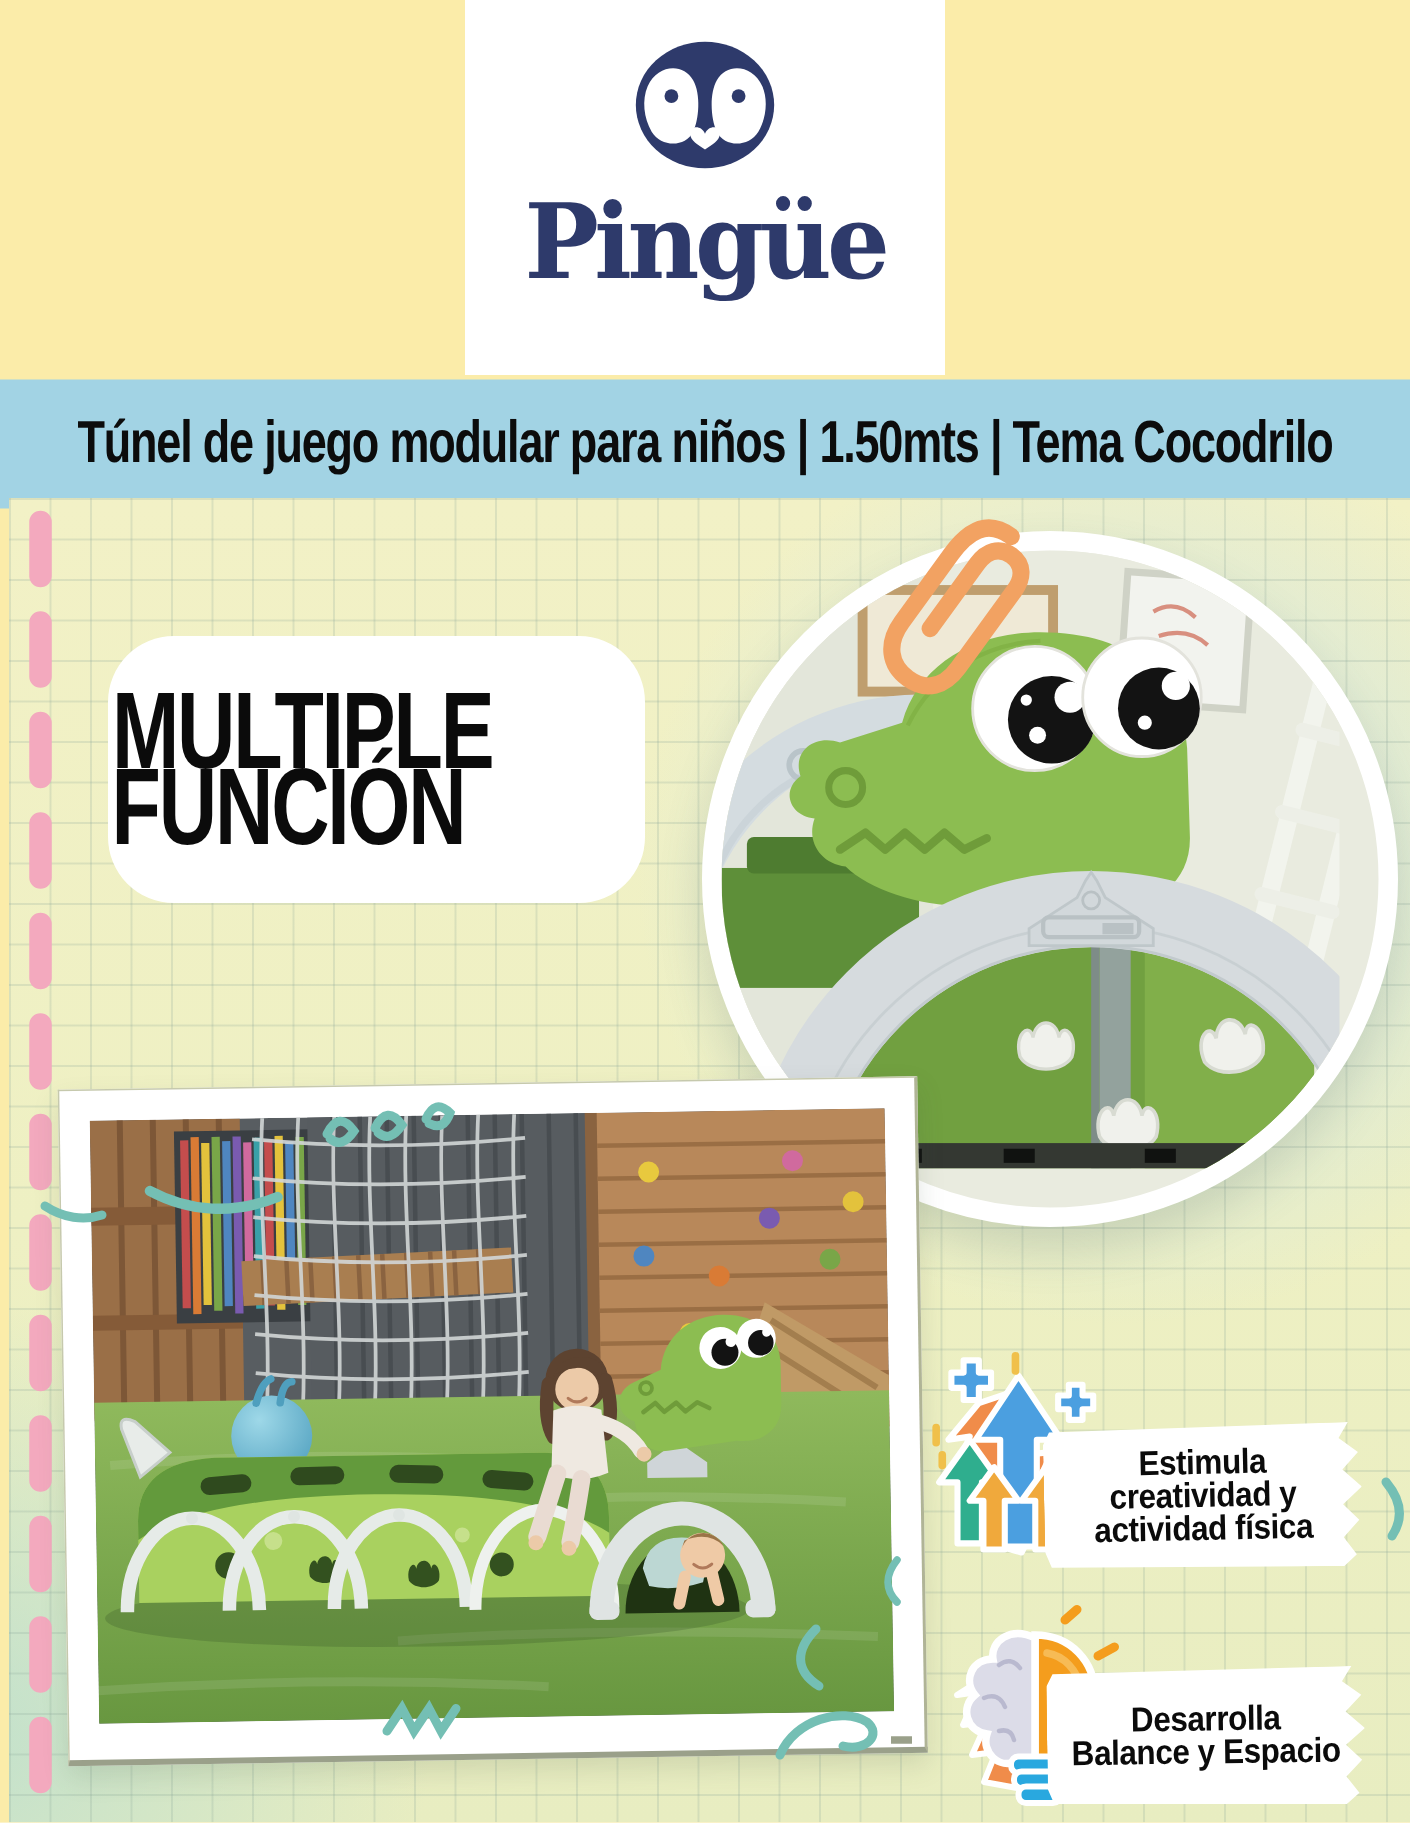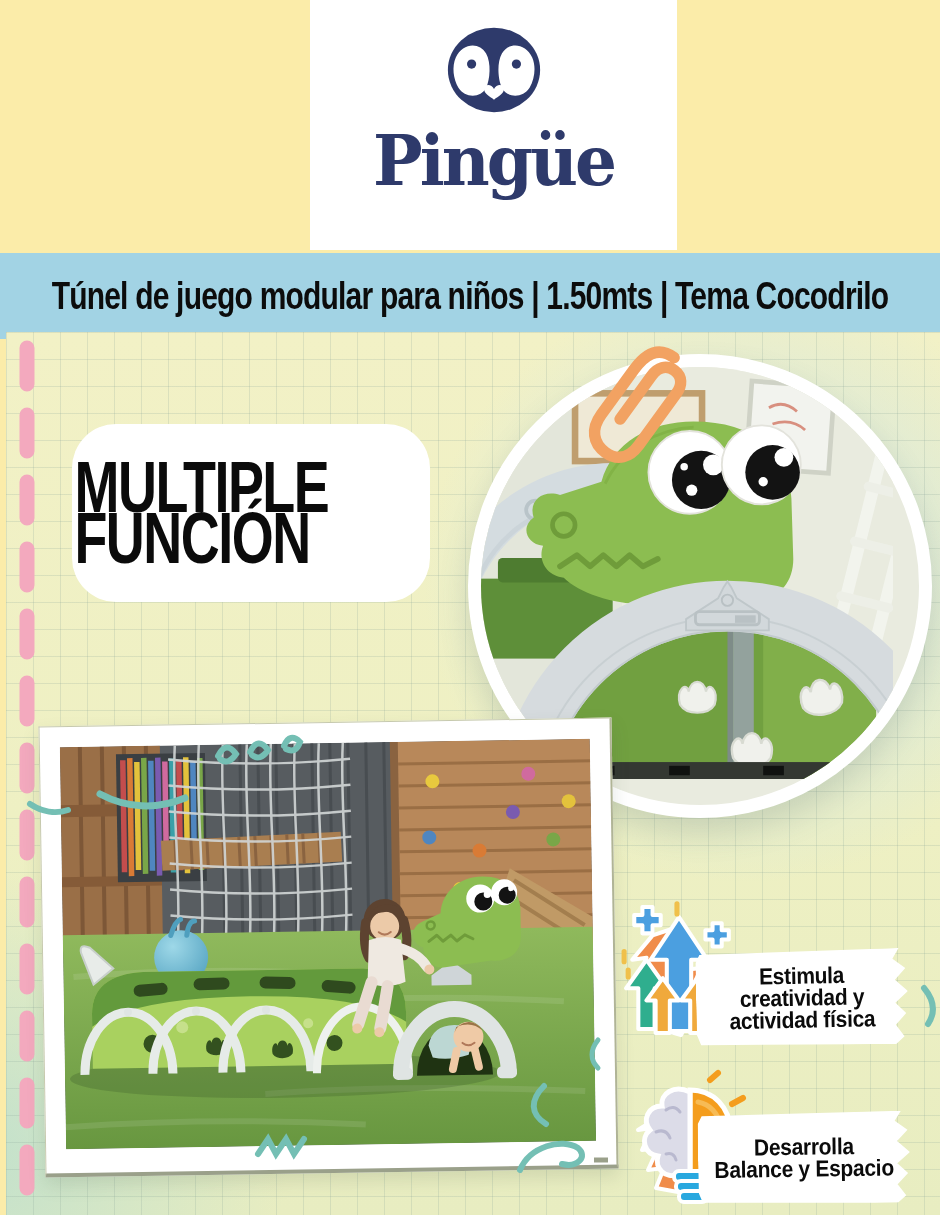--- a/index.html
+++ b/index.html
@@ -1,21 +1,21 @@
 <!DOCTYPE html>
 <html><head>
 <meta charset="utf-8">
 <style>
   html,body{margin:0;padding:0;}
   body{width:940px;height:1215px;font-family:"Liberation Sans",sans-serif;}
   .page{position:relative;width:940px;height:1215px;background:#fbeca9;overflow:hidden;}
 
   
   .header{position:absolute;left:0;top:0;width:940px;height:253px;background:#fbeca9;}
-  .logo-box{position:absolute;left:310px;top:0;width:367px;height:250px;background:#ffffff;
+  .logo-box{position:absolute;left:310px;top:0;width:320px;height:250px;background:#ffffff;
             display:flex;flex-direction:column;align-items:center;justify-content:flex-start;}
   .penguin{margin-top:14px;width:132px;height:112px;}
   .brand-name{font-family:"DejaVu Serif",serif;font-weight:bold;color:#2e3a6b;
               font-size:66px;letter-spacing:-3px;line-height:1;margin-top:2px;
               transform:scaleY(1.05);}
 
   
   .title-banner{position:absolute;left:0;top:253px;width:940px;height:86px;background:#a2d3e4;
                 display:flex;align-items:center;justify-content:center;overflow:hidden;}
   .product-title{color:#0c0c0c;font-weight:bold;font-size:30px;white-space:nowrap;

